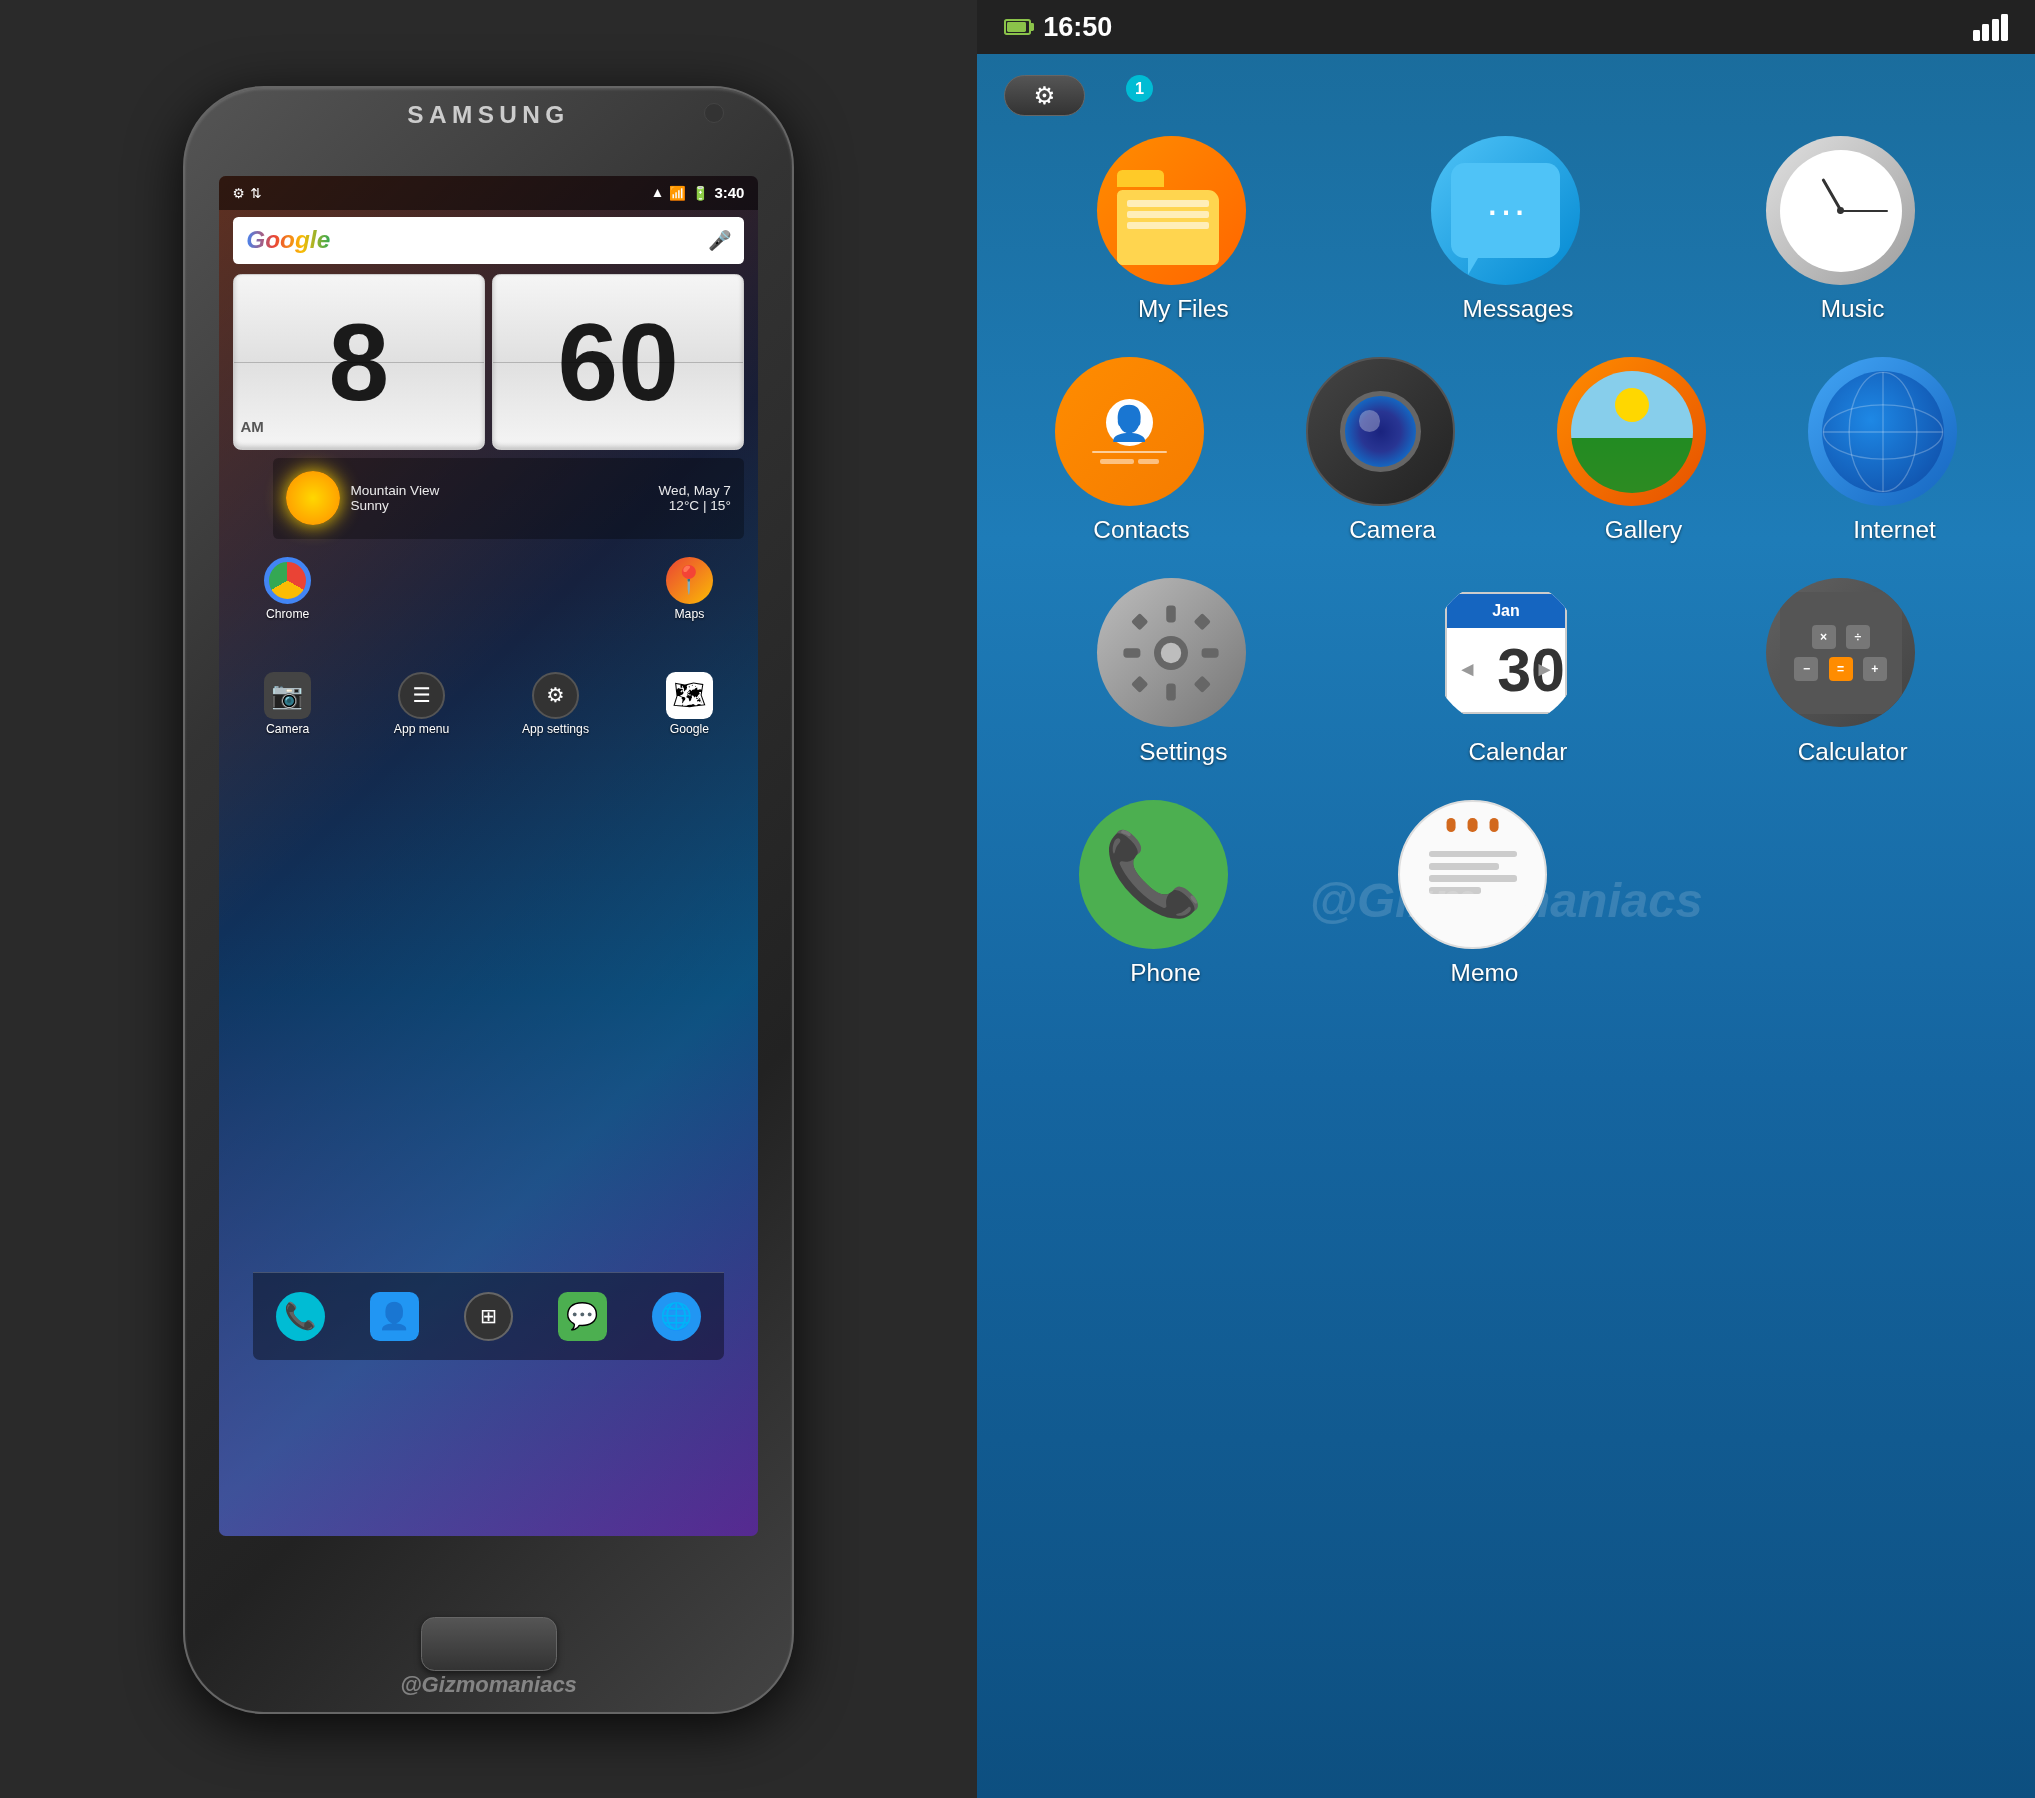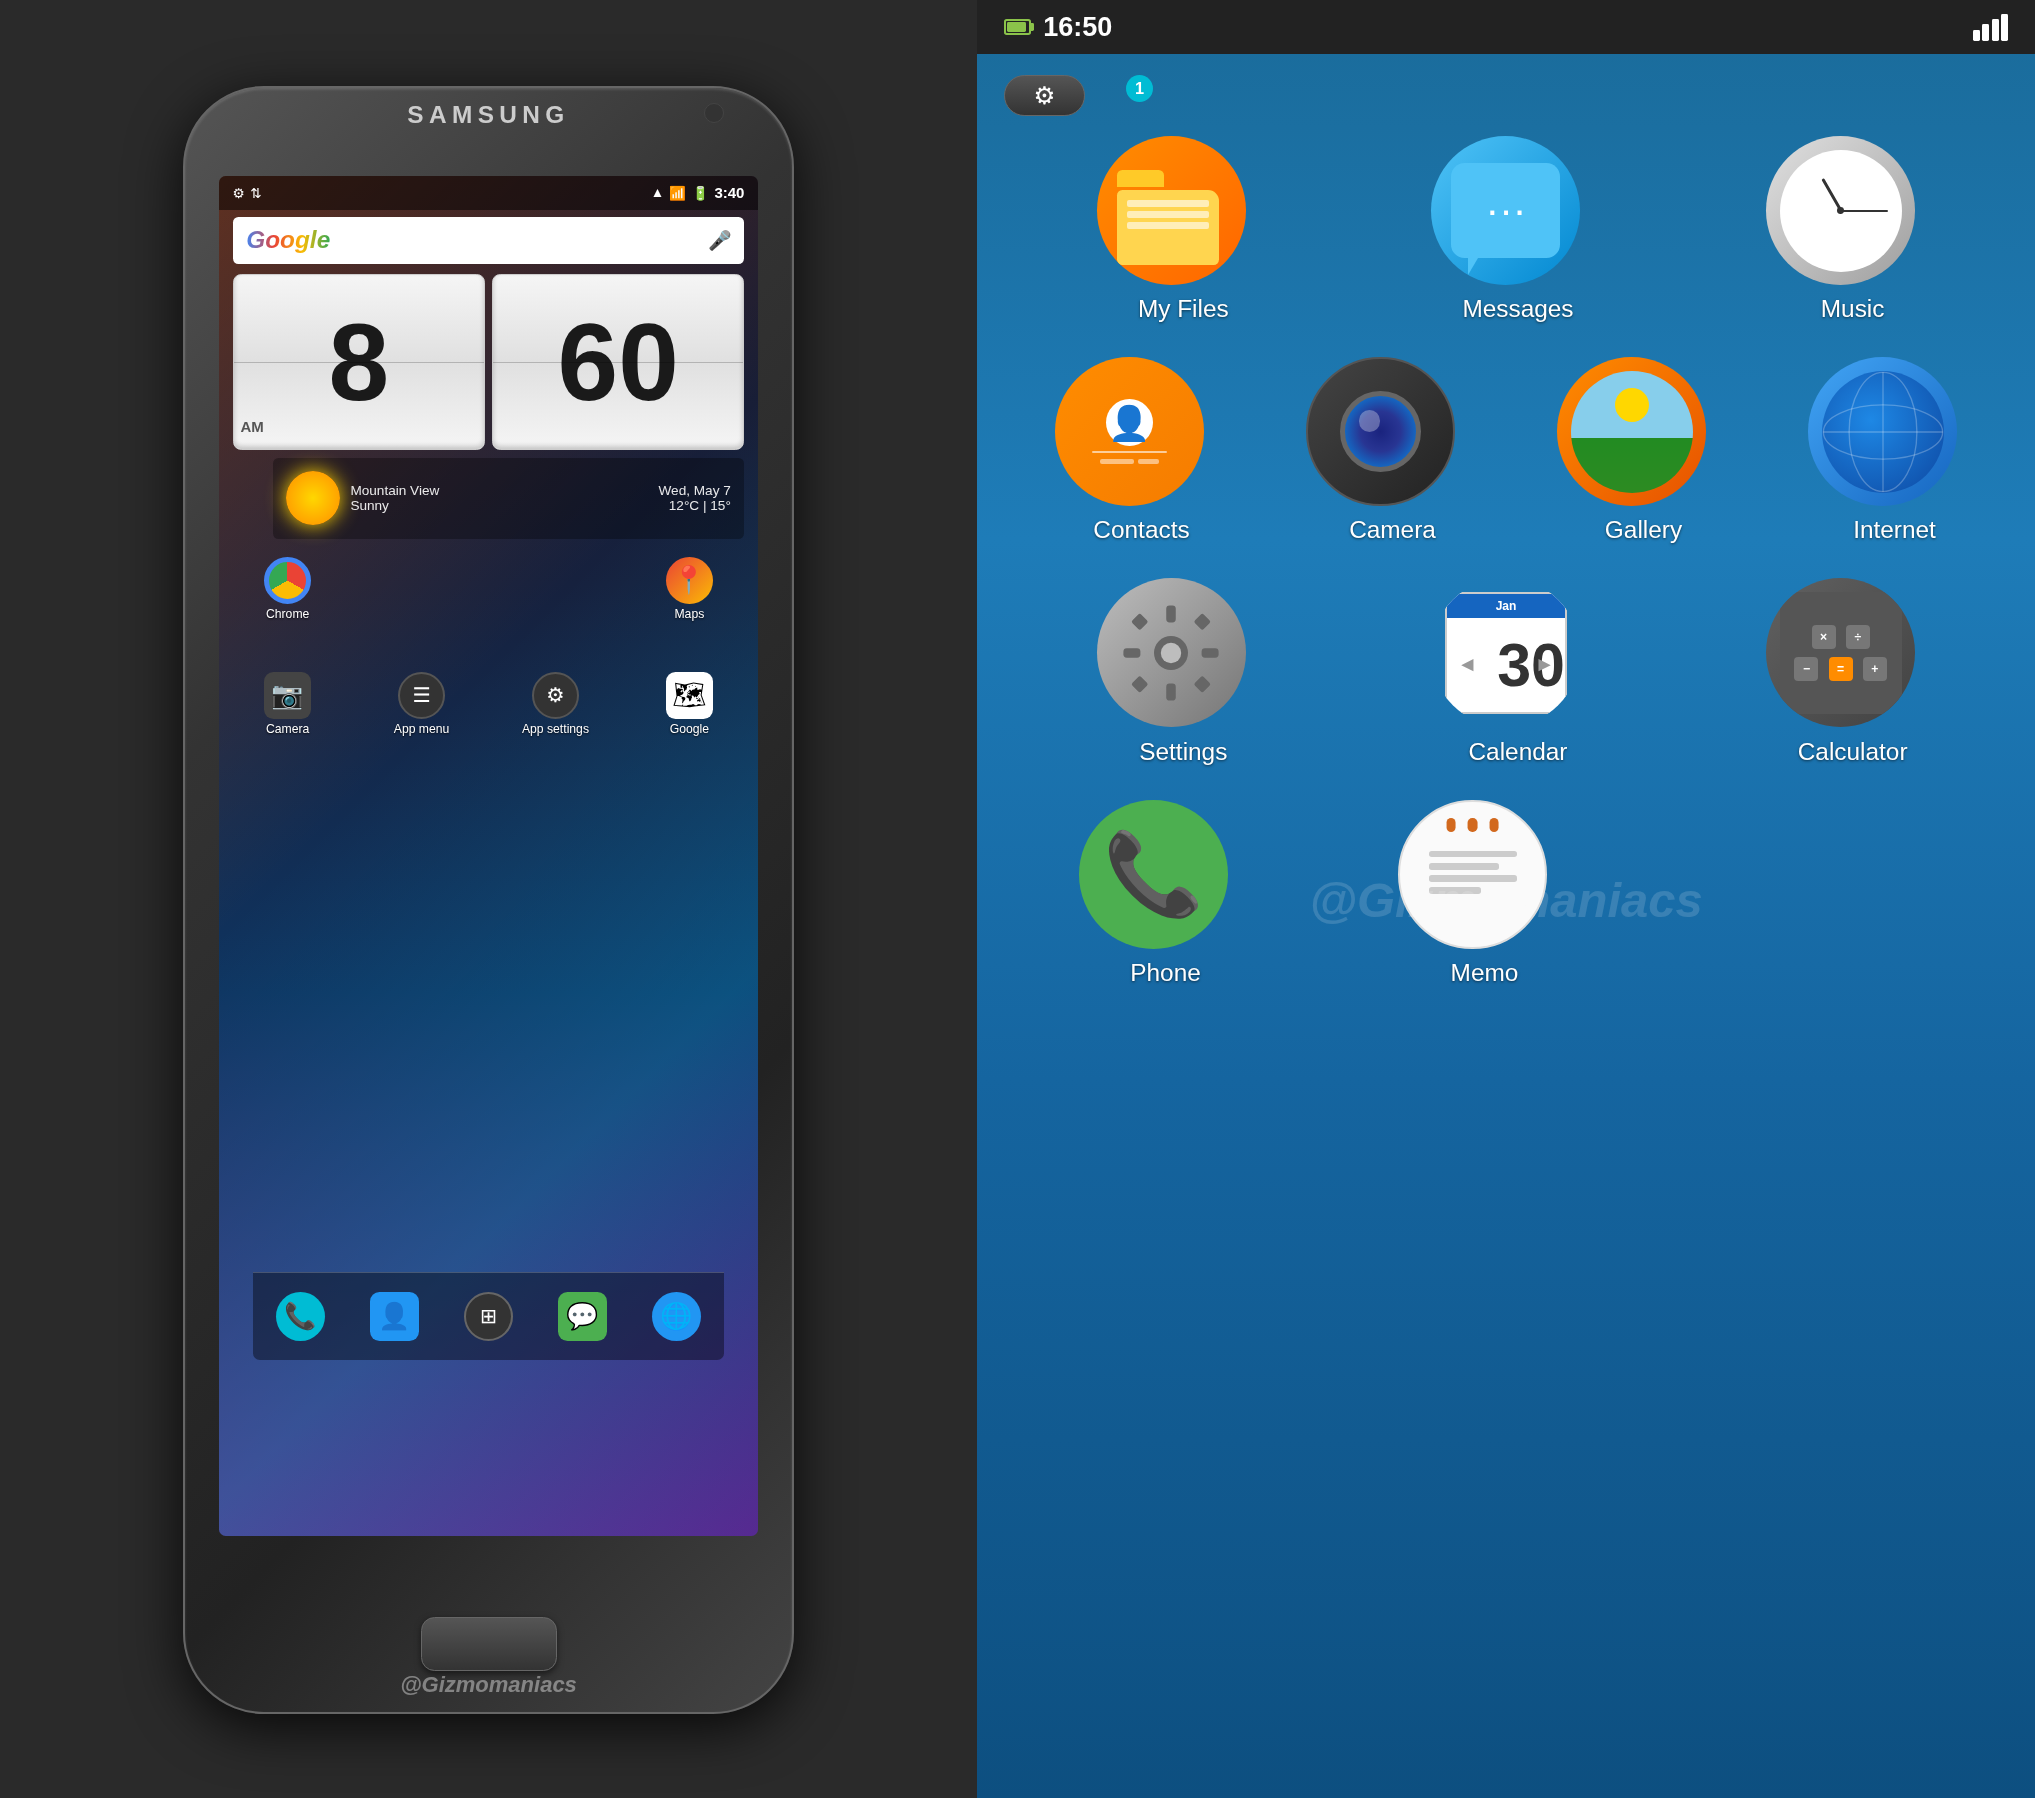--- a/index.html
+++ b/index.html
@@ -897,21 +897,21 @@
               </g>
             </svg>
           </div>
         </div>
         <span class="app-label">Settings</span>
       </div>
 
       <div class="app-item">
         <div class="app-icon-large icon-calendar" style="background:transparent;">
           <div style="width:122px;height:122px;background:white;border-radius:13.6px;overflow:hidden;display:flex;flex-direction:column;border:2.7px solid #ccc;">
-            <div style="height:24px;background:#1565c0;display:flex;align-items:center;justify-content:center;color:white;font-size:12px;font-weight:bold;">Jan</div>
+            <div style="height:34px;background:#1565c0;display:flex;align-items:center;justify-content:center;color:white;font-size:16px;font-weight:bold;">Jan</div>
             <div style="flex:1;display:flex;align-items:center;justify-content:flex-end;font-size:61px;font-weight:bold;color:#333;position:relative;padding-left:47px;">
               <span>30</span>
               <span style="position:absolute;left:10.2px;font-size:20.4px;color:#999;">◄</span>
               <span style="position:absolute;right:10.2px;font-size:20.4px;color:#999;">►</span>
             </div>
           </div>
         </div>
         <span class="app-label">Calendar</span>
       </div>
 

